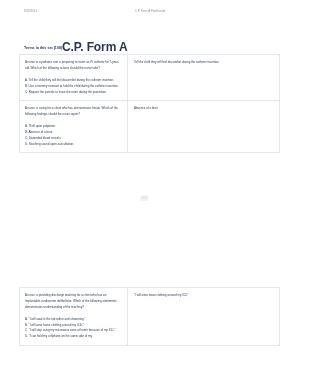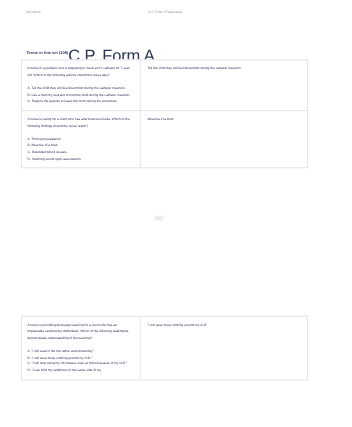--- a/index.html
+++ b/index.html
@@ -48,22 +48,22 @@
     position: absolute;
     top: 0;
     left: 0;
     width: 300px;
   }
 
   .doc-title {
     position: absolute;
     top: 33px;
     left: 24px;
-    font-size: 15px;
-    font-weight: normal;
+    font-size: 12px;
+    font-weight: bold;
     color: #2b3553;
     letter-spacing: -0.1px;
     line-height: 1;
     padding-left: 38px;
   }
 
   .set-count {
     position: absolute;
     top: 47px;
     left: 24px;

